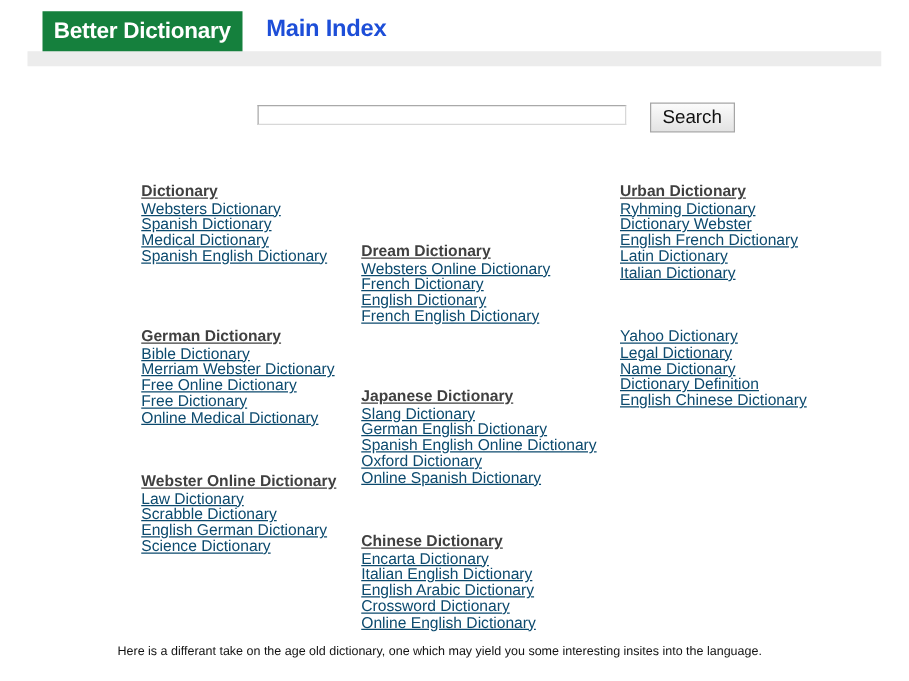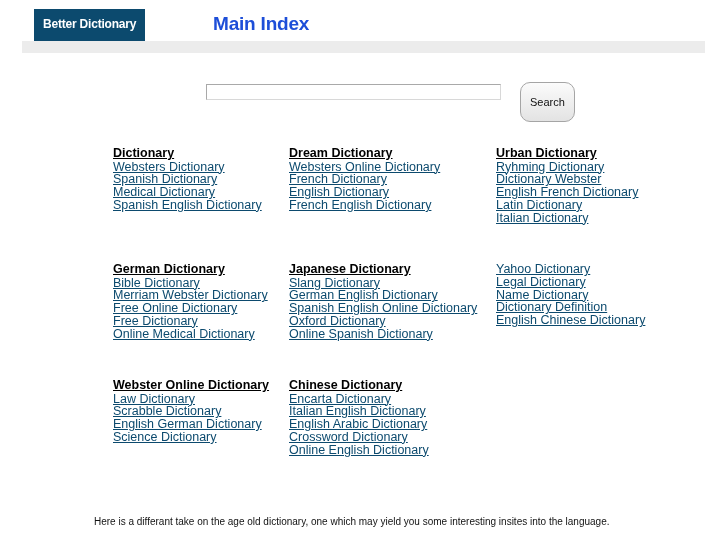--- a/index.html
+++ b/index.html
@@ -22,23 +22,23 @@
     top: 0;
     width: 727px;
     height: 48px;
   }
   #brand-badge {
     position: absolute;
     left: 34px;
     top: 9px;
     height: 42px;
     padding: 0 9px 0 9px;
-    background: #0c4a6e;
+    background: #15803d;
     color: #ffffff;
-    font-size: 12px;
+    font-size: 18px;
     font-weight: bold;
     line-height: 30px;
     letter-spacing: -0.2px;
     white-space: nowrap;
   }
   #main-index-label {
     position: absolute;
     left: 213px;
     top: 9px;
     height: 30px;
@@ -79,54 +79,54 @@
     background: #ffffff;
     font-family: "Liberation Sans", sans-serif;
     font-size: 12px;
     box-sizing: border-box;
     outline: none;
   }
   #search-button {
     position: absolute;
     left: 520px;
     top: -2px;
-    height: 40px;
+    height: 24px;
     padding: 0 9px;
     border: 1px solid #a5a5a5;
-    border-radius: 10px;
+    border-radius: 0;
     background: linear-gradient(#fbfbfb, #e3e3e3);
     color: #101010;
     font-family: "Liberation Sans", sans-serif;
-    font-size: 11px;
+    font-size: 15px;
     line-height: 22px;
     cursor: pointer;
   }
 
   
   #link-grid {
     position: absolute;
     left: 0;
     top: 147px;
     width: 727px;
   }
   .link-row {
     position: relative;
     height: 116px;
   }
   .link-col {
     position: absolute;
     top: 0;
   }
   .col-1 { left: 113px; }
-  .col-2 { left: 289px; }
+  .col-2 { left: 289px; margin-top: 48px; }
   .col-3 { left: 496px; }
 
   .col-heading {
     display: block;
-    color: #000000;
+    color: #404040;
     font-size: 12.5px;
     font-weight: bold;
     text-decoration: underline;
     line-height: 13.5px;
     white-space: nowrap;
     cursor: pointer;
   }
   .col-link {
     display: block;
     color: #0c4a6e;

